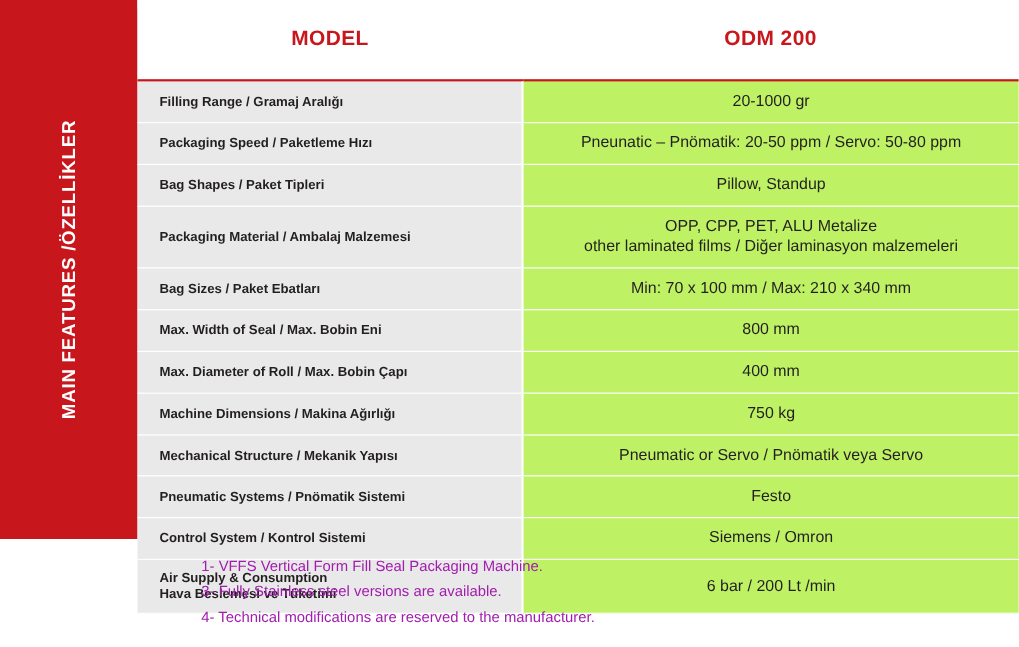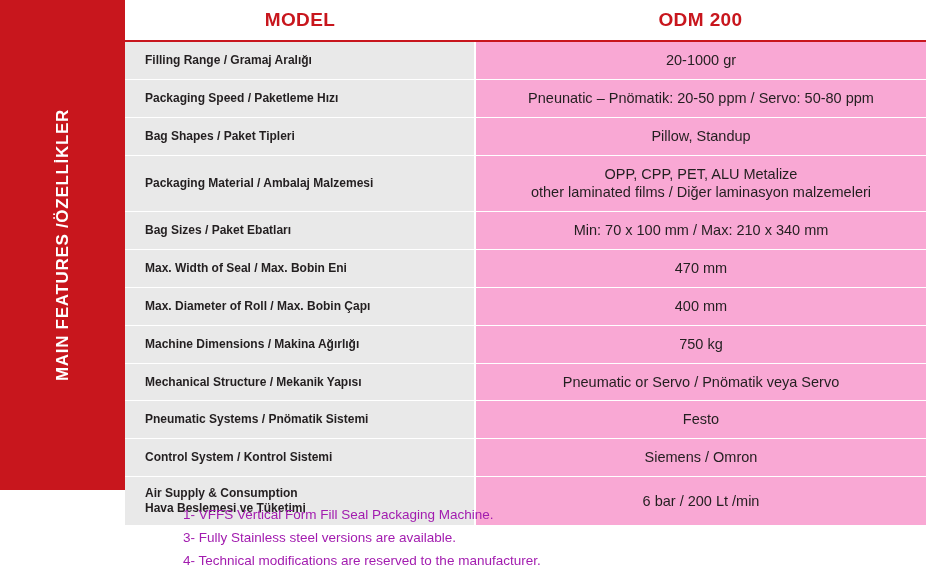--- a/index.html
+++ b/index.html
@@ -64,21 +64,21 @@
     width: 801px;
     height: 490px;
   }
   table.spec {
     border-collapse: collapse;
     width: 801px;
     table-layout: fixed;
   }
   table.spec td, table.spec th {
     vertical-align: middle;
-    padding: 0;
+    padding: 16px;
   }
   .col-label { width: 350px; }
   .col-value { width: 451px; }
 
   .hdr-row td {
     background: #ffffff;
     height: 40px;
     text-align: center;
     color: #c8161d;
     font-size: 19px;
@@ -98,21 +98,21 @@
   tr.data-row td.lbl {
     background: #e9e9e9;
     color: #231f20;
     font-size: 12px;
     font-weight: bold;
     padding: 9px 0 9px 20px;
     line-height: 1.25;
     border-right: 2px solid #ffffff;
   }
   tr.data-row td.val {
-    background: #f9a8d4;
+    background: #bef264;
     color: #231f20;
     font-size: 14.5px;
     font-weight: normal;
     text-align: center;
     padding: 9px 10px;
     line-height: 1.3;
   }
   tr.data-row td.val .line {
     display: block;
   }
@@ -195,21 +195,21 @@
             </td>
             <td class="val">
               <span class="line">Min: 70 x 100 mm / Max:  210 x 340 mm</span>
             </td>
           </tr>
           <tr class="data-row">
             <td class="lbl">
               <span class="line">Max. Width of Seal / Max. Bobin Eni</span>
             </td>
             <td class="val">
-              <span class="line">470 mm</span>
+              <span class="line">800 mm</span>
             </td>
           </tr>
           <tr class="data-row">
             <td class="lbl">
               <span class="line">Max. Diameter of Roll / Max. Bobin Çapı</span>
             </td>
             <td class="val">
               <span class="line">400 mm</span>
             </td>
           </tr>

